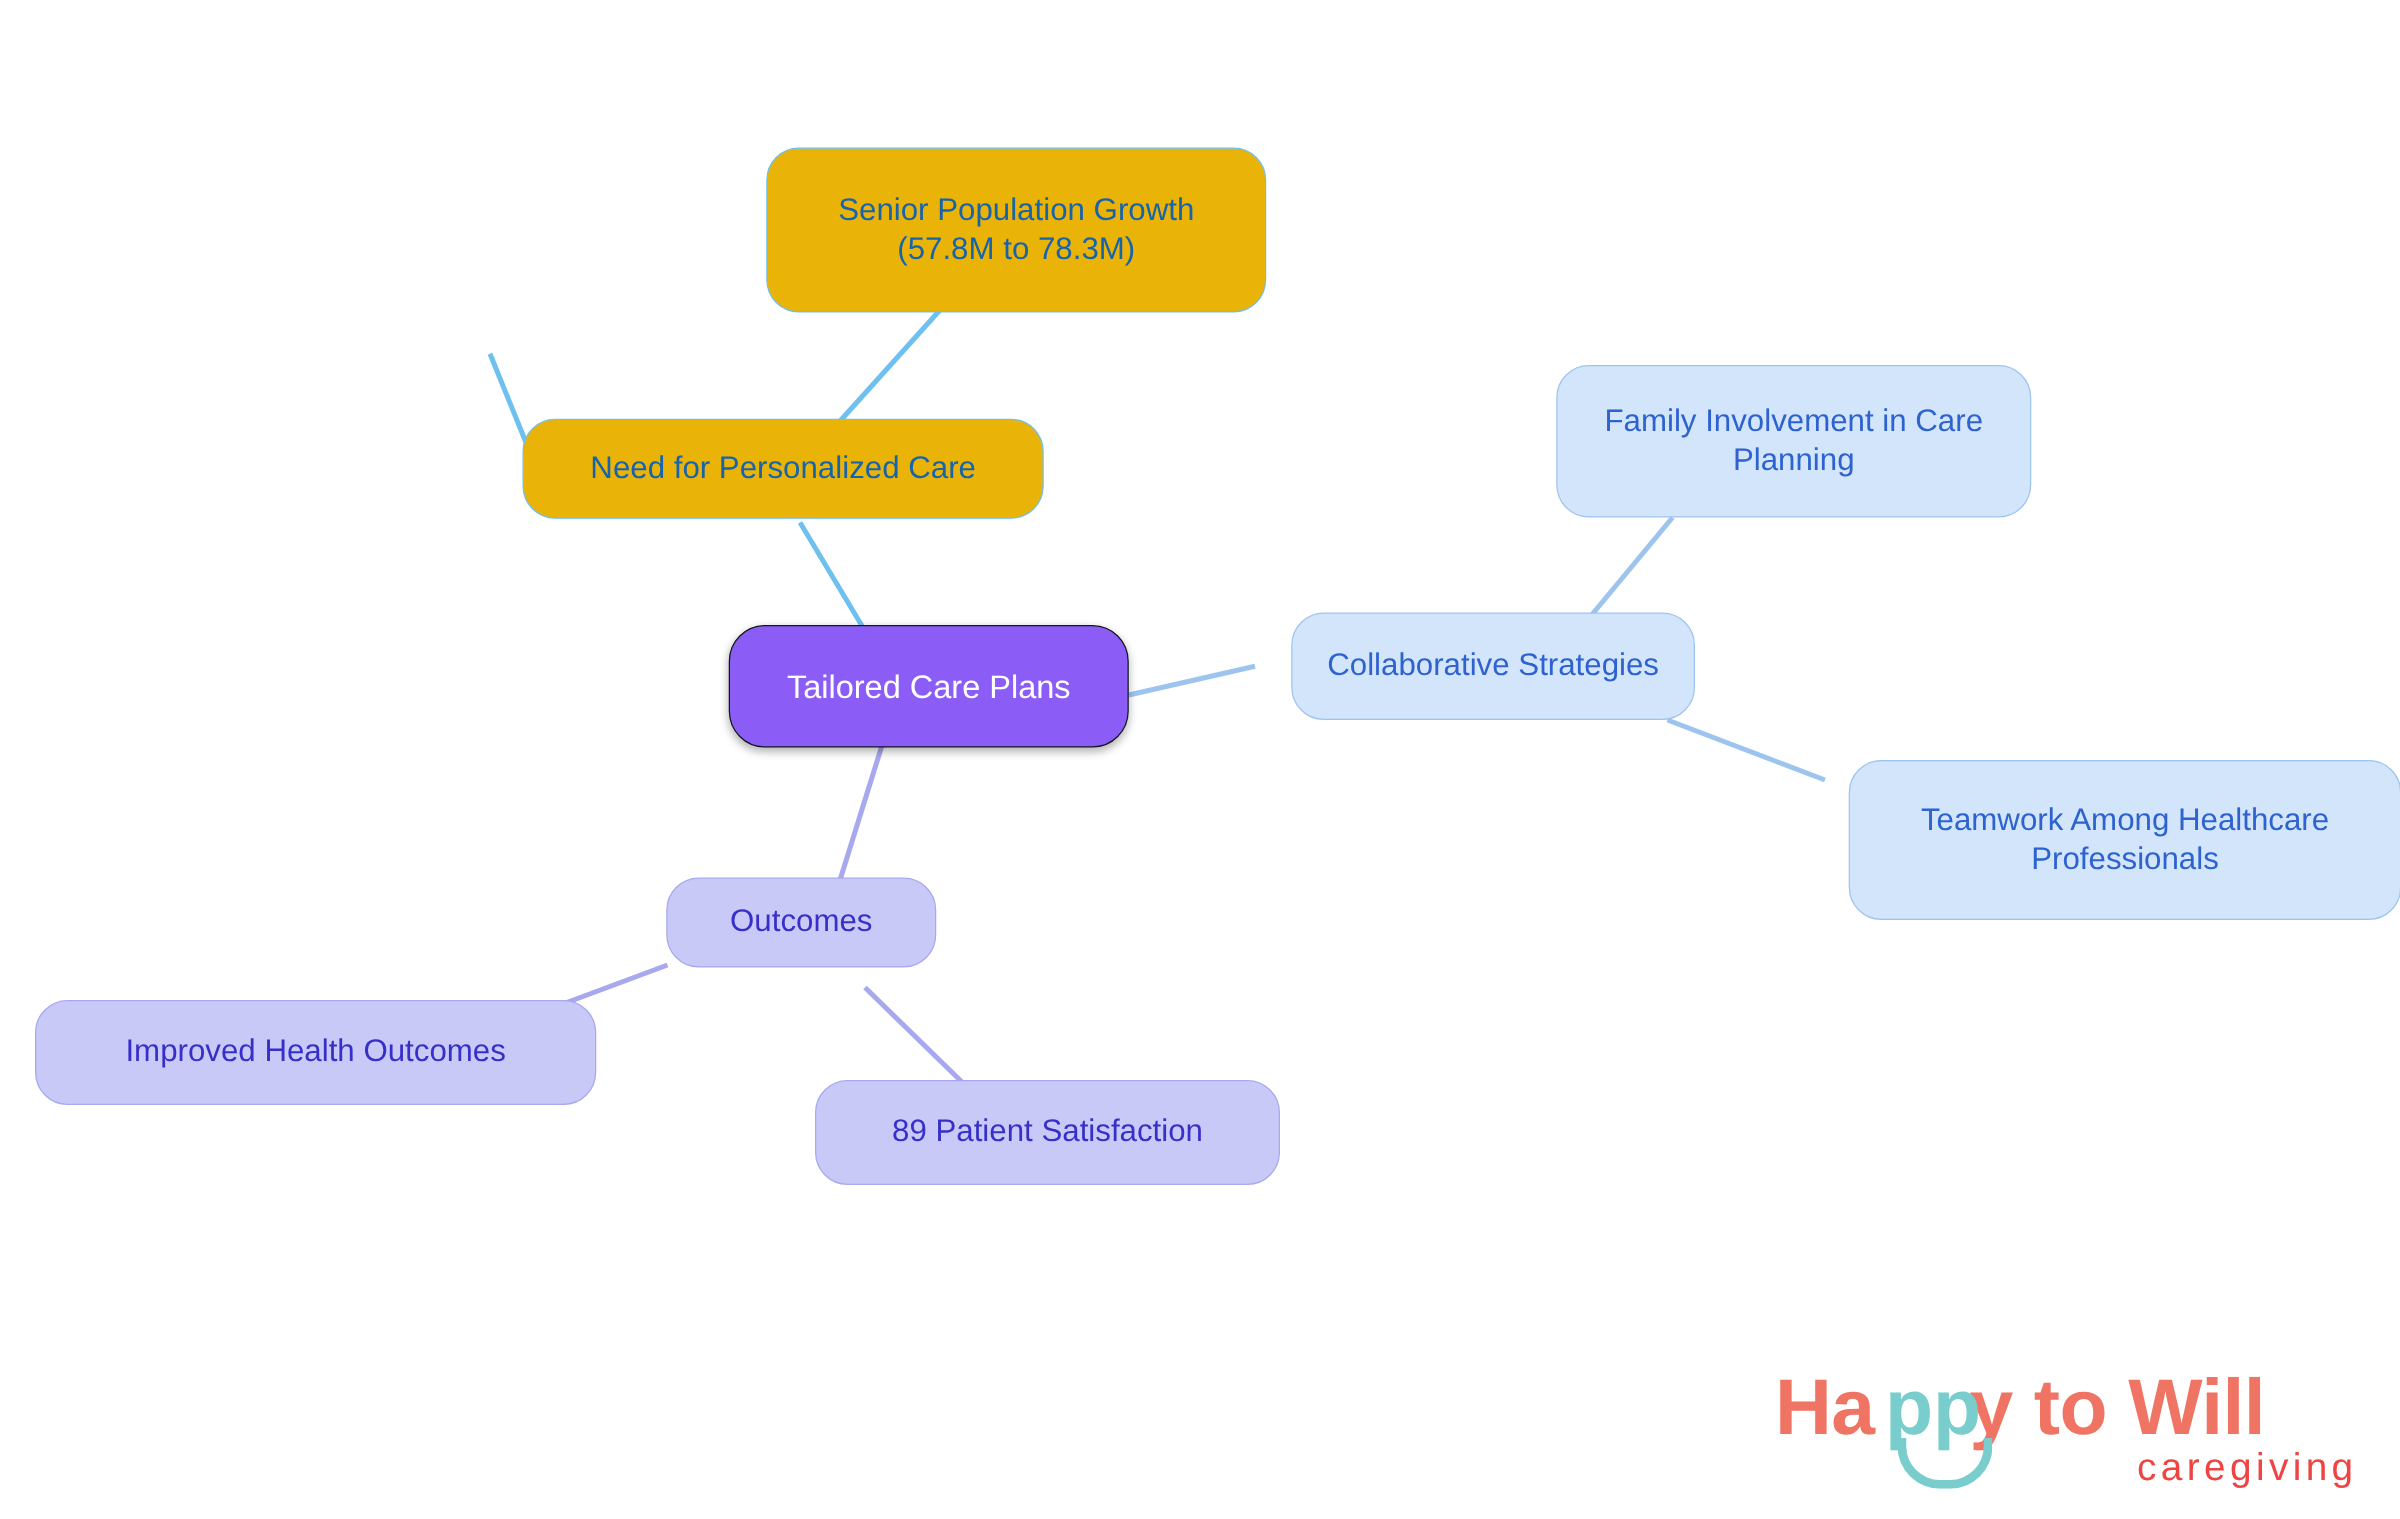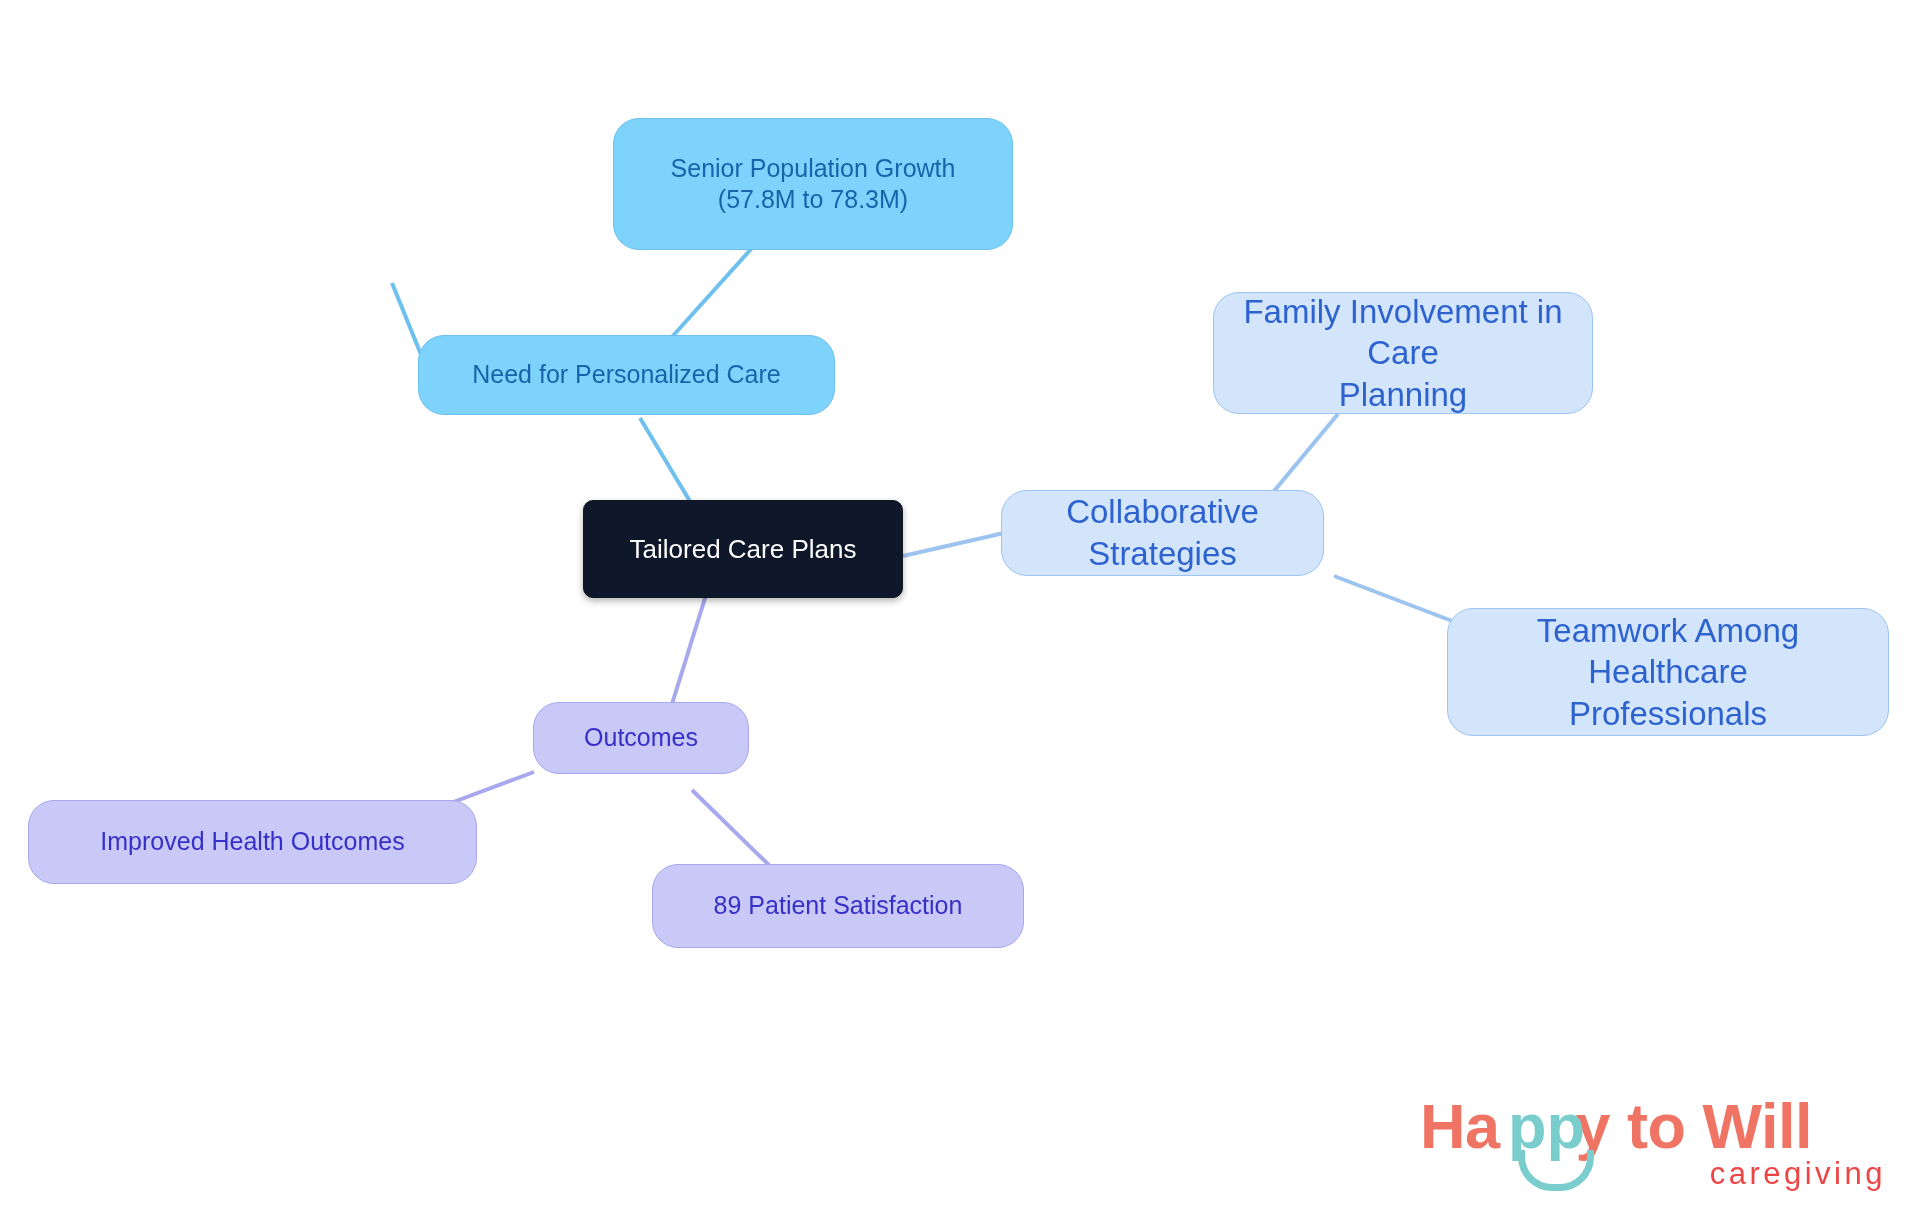--- a/index.html
+++ b/index.html
@@ -32,38 +32,39 @@
     justify-content: center;
     text-align: center;
     border-radius: 26px;
     border-style: solid;
     border-width: 1.5px;
     line-height: 1.26;
     white-space: pre-line;
     padding: 6px 14px;
   }
   .node.root {
-    background: #0f172a;
+    background: #8b5cf6;
     border-color: #12161f;
     color: #ffffff;
     font-size: 26px;
-    border-radius: 10px;
+    border-radius: 29px;
     box-shadow: 0 3px 7px rgba(0,0,0,0.30);
   }
   .node.blue-strong {
-    background: #7dd3fc;
+    background: #eab308;
     border-color: #6ec0ef;
     color: #1764ab;
     font-size: 25px;
   }
   .node.blue-soft {
     background: #d2e5fb;
     border-color: #9dc4ef;
     color: #2d62cf;
-    font-size: 33px;
+    font-size: 25px;
+    margin-left: 32px;
   }
   .node.purple {
     background: #c8c9f7;
     border-color: #a7a8ee;
     color: #3630c8;
     font-size: 25px;
   }
 
   
   #logo {

